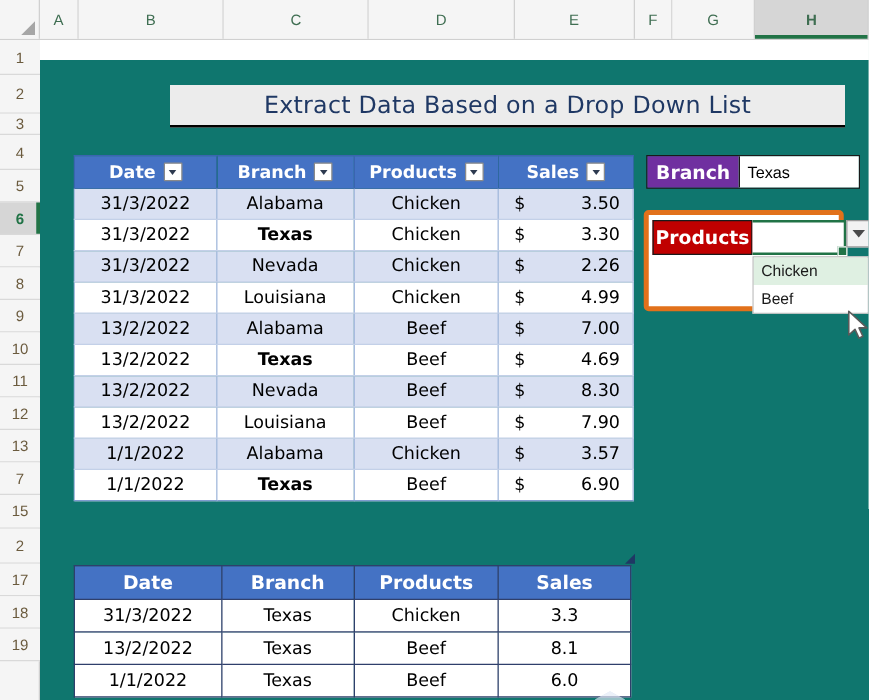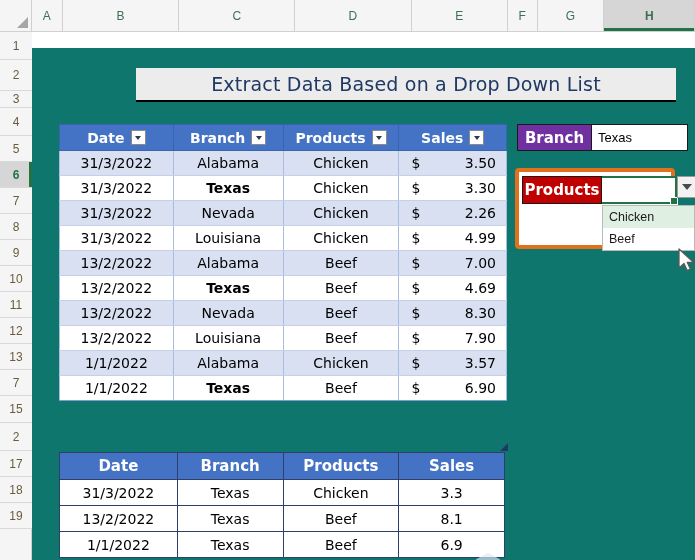--- a/index.html
+++ b/index.html
@@ -620,21 +620,21 @@
         <tr>
           <td>13/2/2022</td>
           <td>Texas</td>
           <td>Beef</td>
           <td>8.1</td>
         </tr>
         <tr>
           <td>1/1/2022</td>
           <td>Texas</td>
           <td>Beef</td>
-          <td>6.9</td>
+          <td>6.0</td>
         </tr>
       </tbody>
     </table>
 
     <div class="branch-row">
       <div class="lbl-branch">Branch</div>
       <div class="val-branch">Texas</div>
     </div>
 
     <div class="orange-box"></div>

